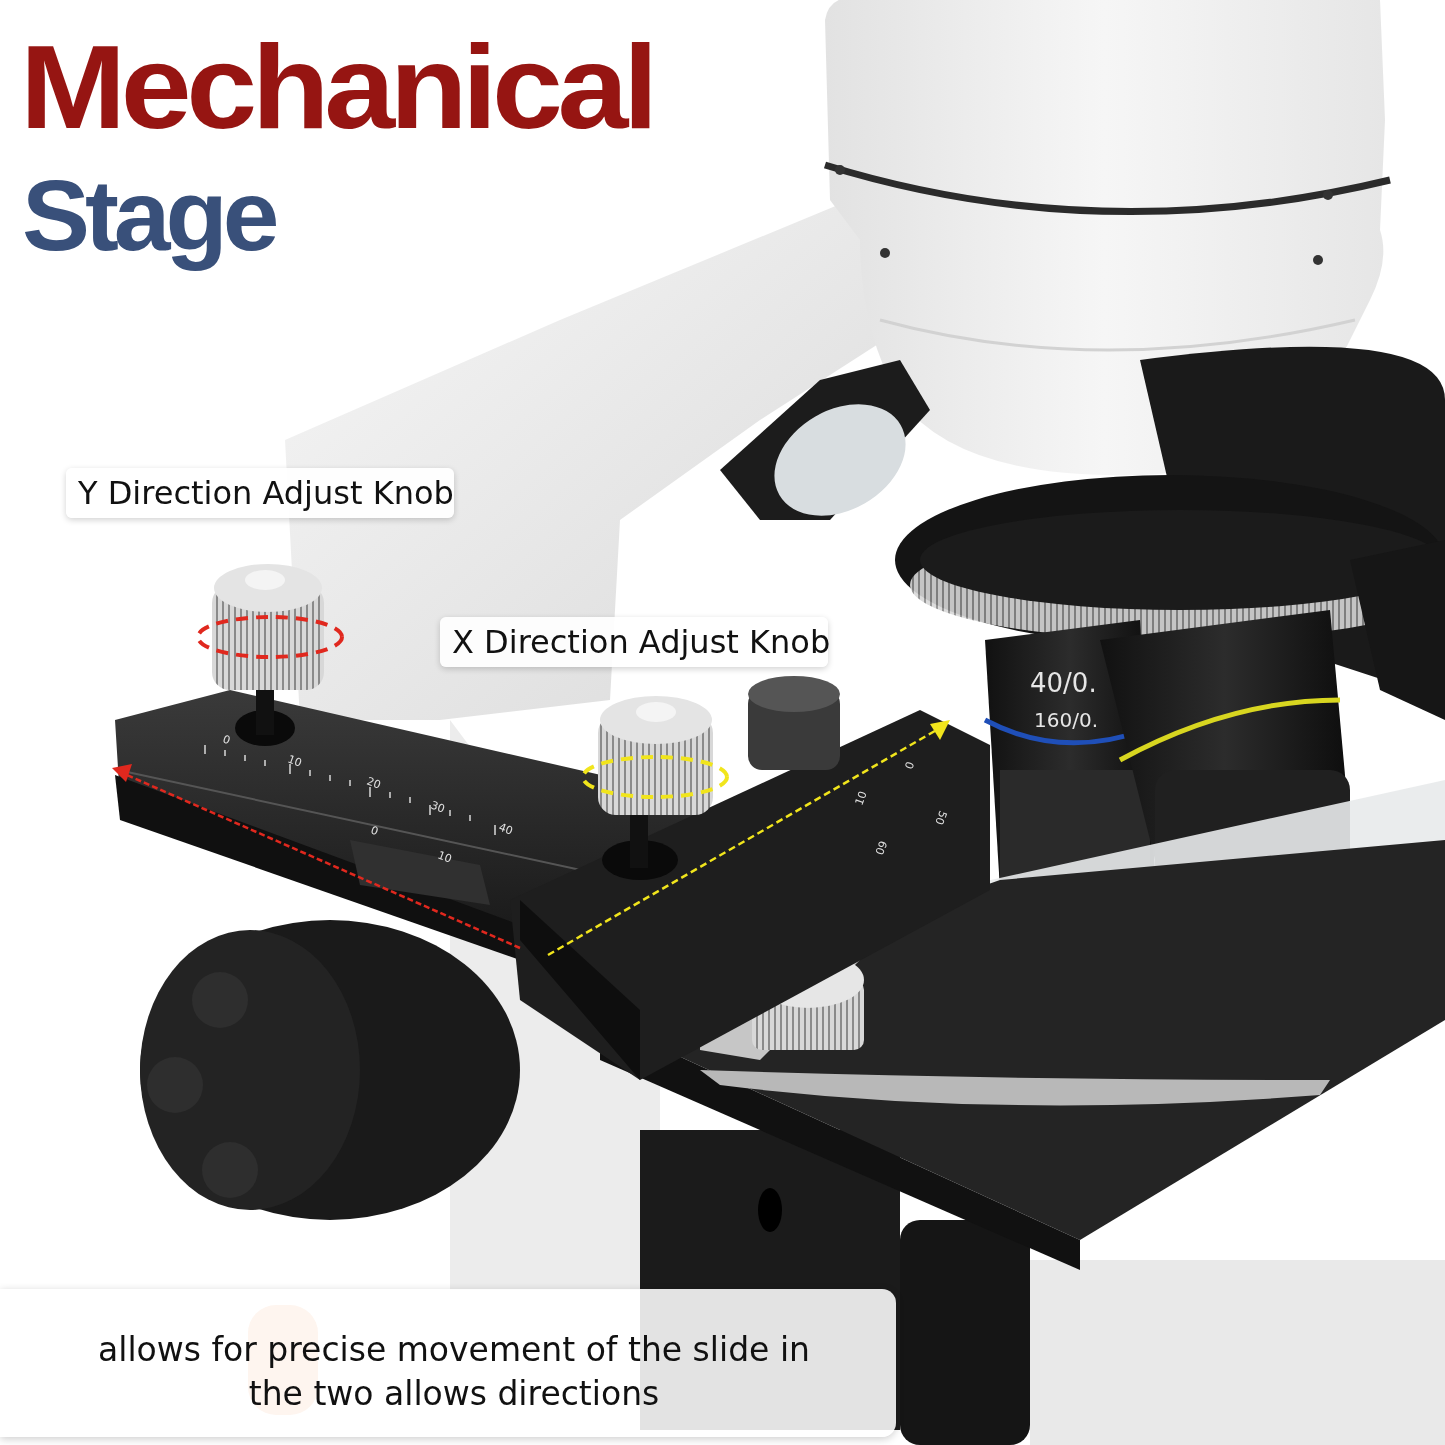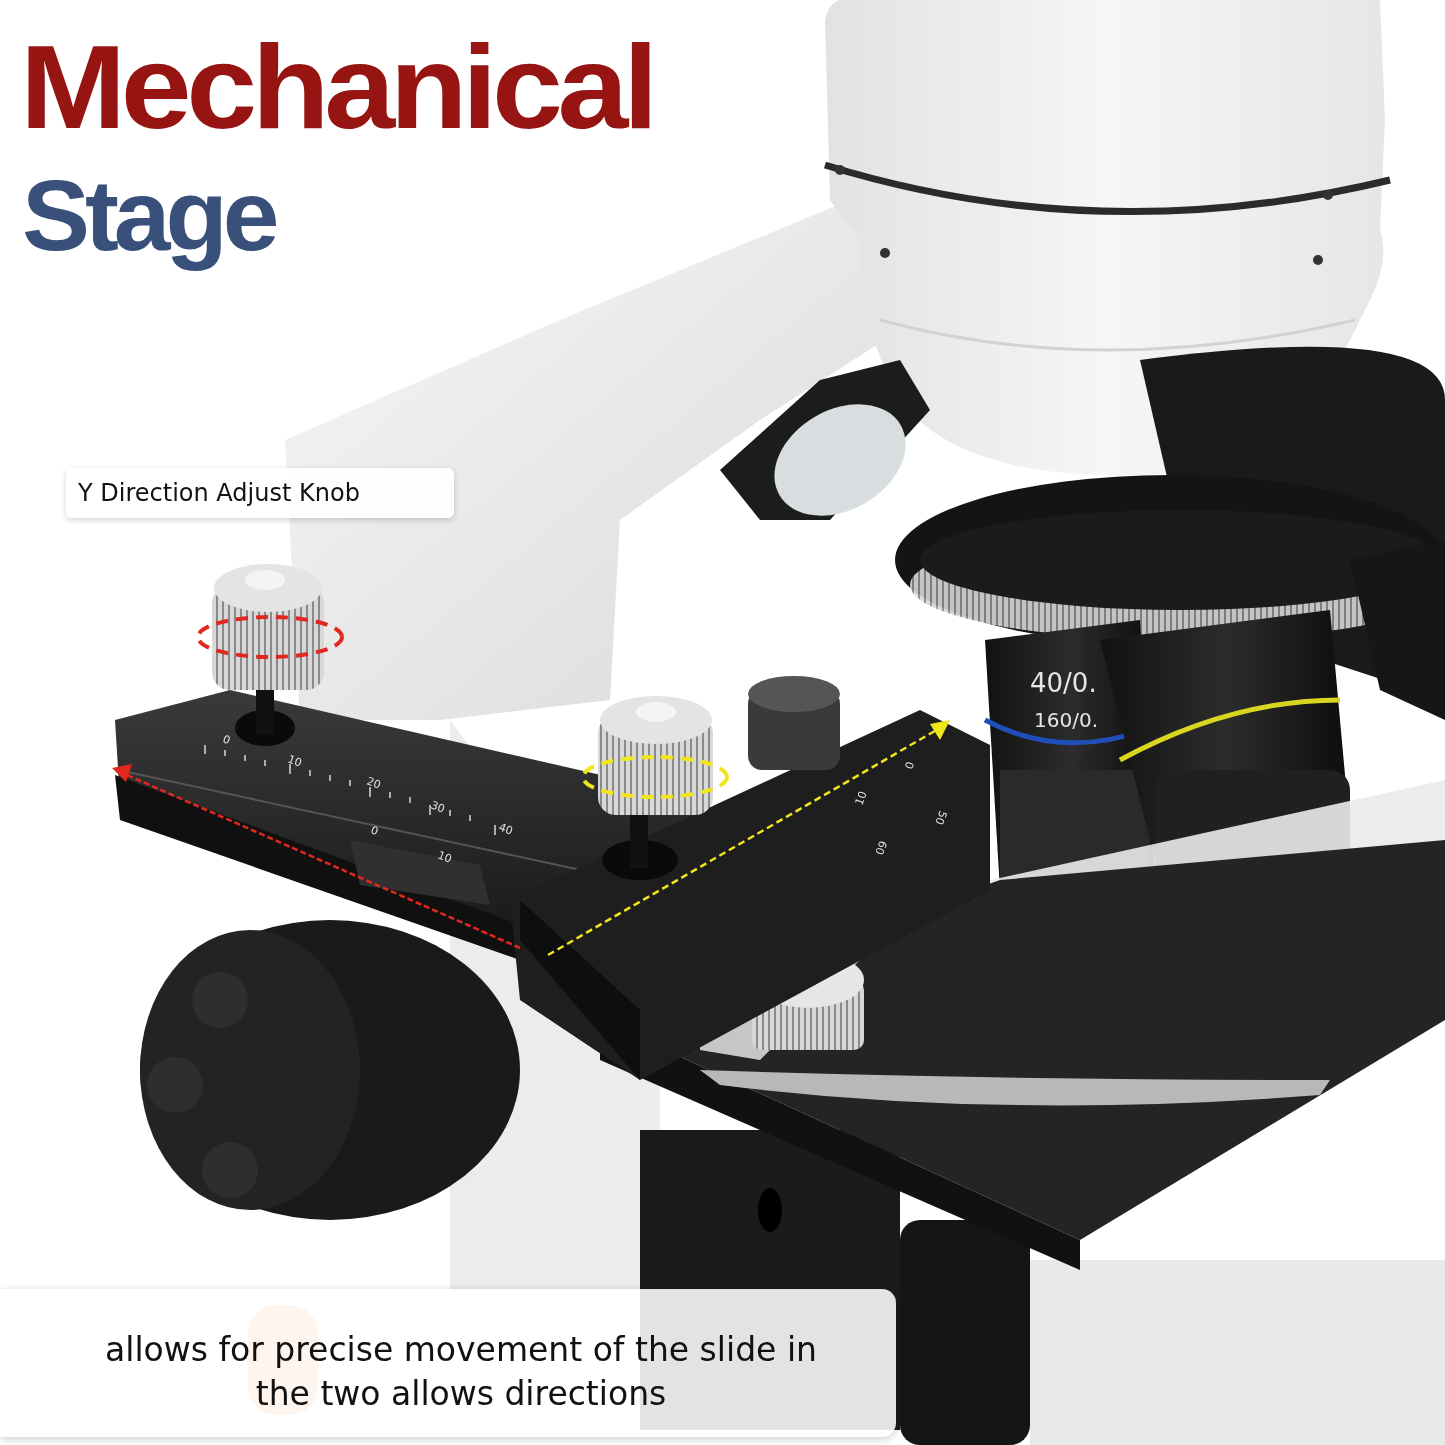--- a/index.html
+++ b/index.html
@@ -1,24 +1,24 @@
 <!DOCTYPE html>
 <html><head>
 <meta charset="utf-8">
 <style>
   html,body{margin:0;padding:0;background:#ffffff;}
   .canvas{position:relative;width:1445px;height:1445px;overflow:hidden;background:#ffffff;font-family:"DejaVu Sans",sans-serif;}
   .scene{position:absolute;left:0;top:0;width:1445px;height:1445px;}
   .title-1{position:absolute;left:20px;top:28px;font-family:"Liberation Sans",sans-serif;font-weight:bold;font-size:118px;line-height:1;letter-spacing:-5px;color:#961512;transform:scaleX(1.08);transform-origin:left top;}
   .title-2{position:absolute;left:22px;top:165px;font-family:"Liberation Sans",sans-serif;font-weight:bold;font-size:100px;line-height:1;letter-spacing:-5px;color:#39507a;transform:scaleX(1.02);transform-origin:left top;}
-  .callout{position:absolute;background:rgba(255,255,255,0.92);border-radius:6px;box-shadow:0 2px 6px rgba(0,0,0,0.18);font-family:"DejaVu Sans",sans-serif;font-size:24px;color:#111;padding:8px 12px;white-space:nowrap;}
+  .callout{position:absolute;background:rgba(255,255,255,0.92);border-radius:6px;box-shadow:0 2px 6px rgba(0,0,0,0.18);font-family:"DejaVu Sans",sans-serif;font-size:32px;color:#111;padding:8px 12px;white-space:nowrap;}
   .callout-y{left:66px;top:468px;width:364px;height:34px;line-height:34px;}
   .callout-x{left:440px;top:617px;width:364px;height:34px;line-height:34px;}
   .caption{position:absolute;left:0;top:1289px;width:896px;height:148px;background:rgba(255,255,255,0.88);border-radius:0 14px 14px 0;box-shadow:0 2px 8px rgba(0,0,0,0.2);}
-  .caption-text{position:absolute;left:0;top:1328px;width:908px;text-align:center;font-family:"DejaVu Sans",sans-serif;font-size:33px;line-height:44px;color:#111;padding-left:7px;}
+  .caption-text{position:absolute;left:0;top:1328px;width:908px;text-align:center;font-family:"DejaVu Sans",sans-serif;font-size:33px;line-height:44px;color:#111;}
 </style>
 </head>
 <body>
 
 <div class="canvas">
   <svg class="scene" viewBox="0 0 1445 1445" xmlns="http://www.w3.org/2000/svg">
     <defs>
       <linearGradient id="whiteBody" x1="0" y1="0" x2="1" y2="1">
         <stop offset="0" stop-color="#f7f7f7"></stop>
           <stop offset="1" stop-color="#d9d9d9"></stop>
@@ -171,19 +171,20 @@
       <polygon points="950,720 930,724 940,740" fill="#f1e51c"></polygon>
     </g>
 
     <rect x="248" y="1305" width="70" height="110" rx="28" fill="#f2a878"></rect>
   </svg>
 
   <div class="title-1">Mechanical</div>
   <div class="title-2">Stage</div>
 
   <div class="callout callout-y">Y Direction Adjust Knob</div>
+  <div class="callout callout-x">X Direction Adjust Knob</div>
 
   <div class="caption"></div>
   <div class="caption-text">
     <div>allows for precise movement of the slide in</div>
     <div>the two allows directions</div>
   </div>
 </div>
 
 </body></html>

